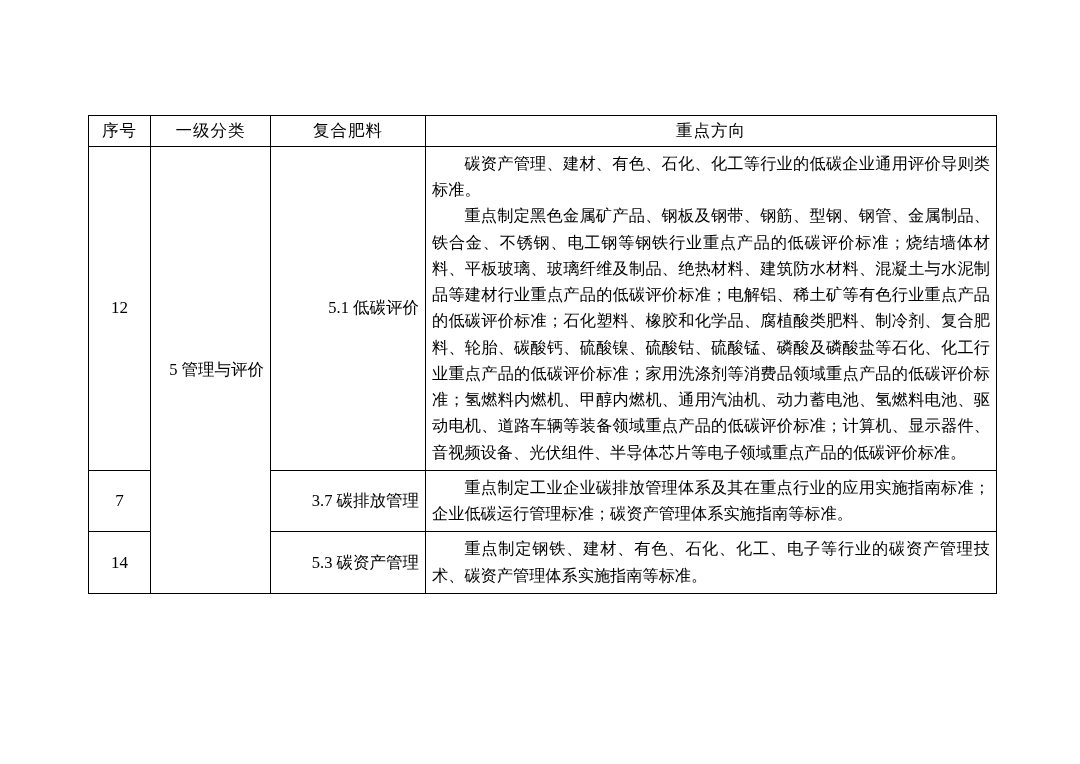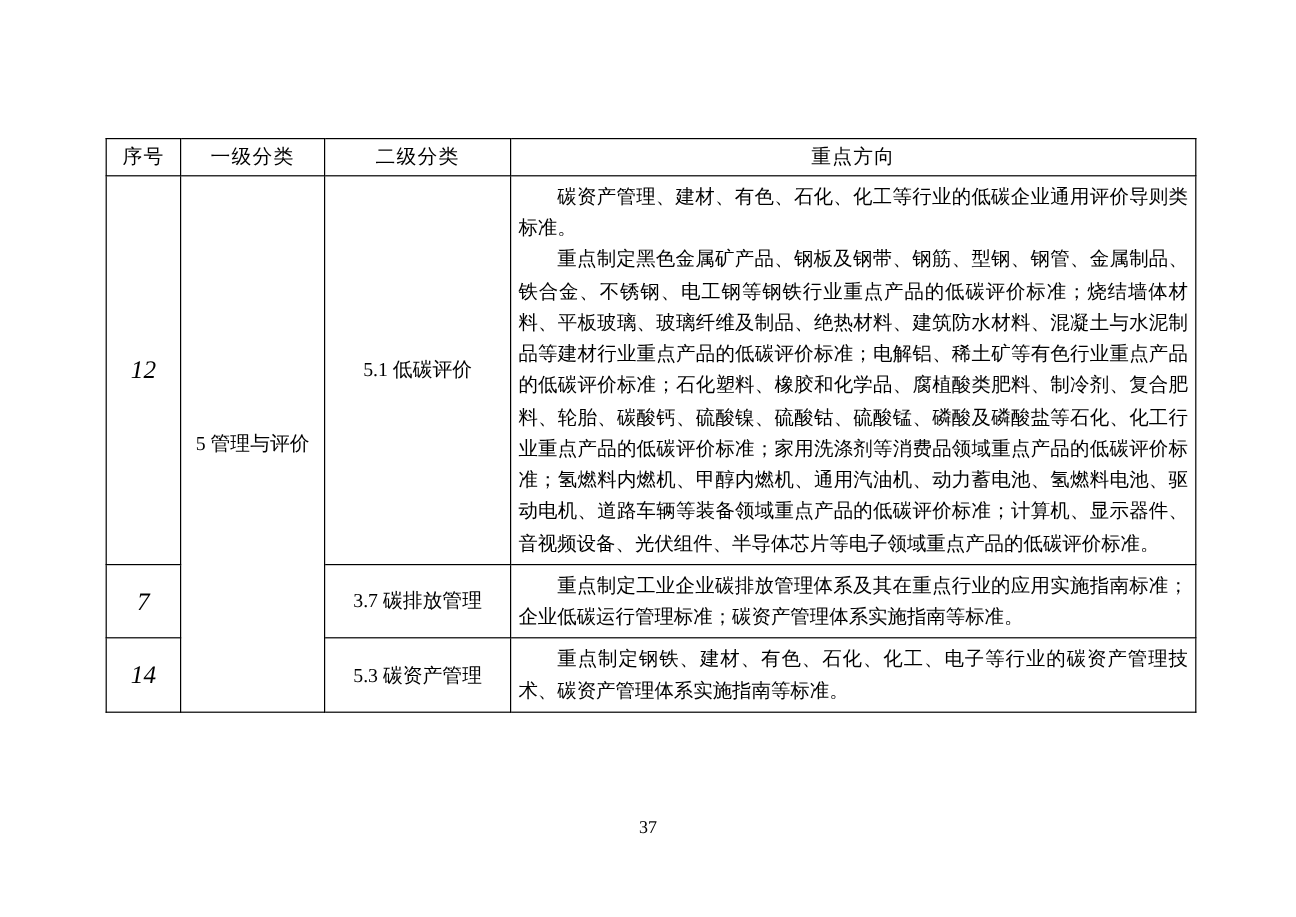--- a/index.html
+++ b/index.html
@@ -44,43 +44,42 @@
   .col-l2 { width: 155px; }
   .col-dir { width: 571px; }
 
   thead td {
     text-align: center;
     font-size: 16.5px;
     letter-spacing: 1px;
     padding: 7px 4px;
   }
   .cell-center {
-    text-align: center;
+    text-align: right;
     font-size: 16.5px;
   }
   .cell-l2 {
     font-size: 16.5px;
-    text-align: center;
+    text-align: right;
     padding-left: 12px;
   }
   .cell-dir {
     font-size: 16.2px;
     line-height: 1.62;
     text-align: justify;
     text-justify: inter-ideograph;
     padding: 6px 10px 7px 10px;
   }
   .cell-dir p {
     margin: 0;
     text-indent: 2em;
   }
   .vert-mid-no {
     text-align: center;
-    font-size: 21px;
-    font-style: italic;
+    font-size: 17px;
   }
   .page-number {
     position: absolute;
     left: 0;
     top: 682px;
     width: 1080px;
     text-align: center;
     font-size: 15px;
     font-family: "Liberation Serif", "DejaVu Serif", serif;
   }
@@ -94,21 +93,21 @@
       <colgroup>
         <col class="col-no">
         <col class="col-l1">
         <col class="col-l2">
         <col class="col-dir">
       </colgroup>
       <thead>
         <tr>
           <td>序号</td>
           <td>一级分类</td>
-          <td>二级分类</td>
+          <td>复合肥料</td>
           <td>重点方向</td>
         </tr>
       </thead>
       <tbody>
         <tr>
           <td class="vert-mid-no">12</td>
           <td class="cell-center" rowspan="3">5 管理与评价</td>
           <td class="cell-l2">5.1  低碳评价</td>
           <td class="cell-dir">
             <p>碳资产管理、建材、有色、石化、化工等行业的低碳企业通用评价导则类标准。</p>
@@ -126,14 +125,13 @@
           <td class="vert-mid-no">14</td>
           <td class="cell-l2">5.3  碳资产管理</td>
           <td class="cell-dir">
             <p>重点制定钢铁、建材、有色、石化、化工、电子等行业的碳资产管理技术、碳资产管理体系实施指南等标准。</p>
           </td>
         </tr>
       </tbody>
     </table>
   </div>
 
-  <div class="page-number">37</div>
 </div>
 
 </body></html>

